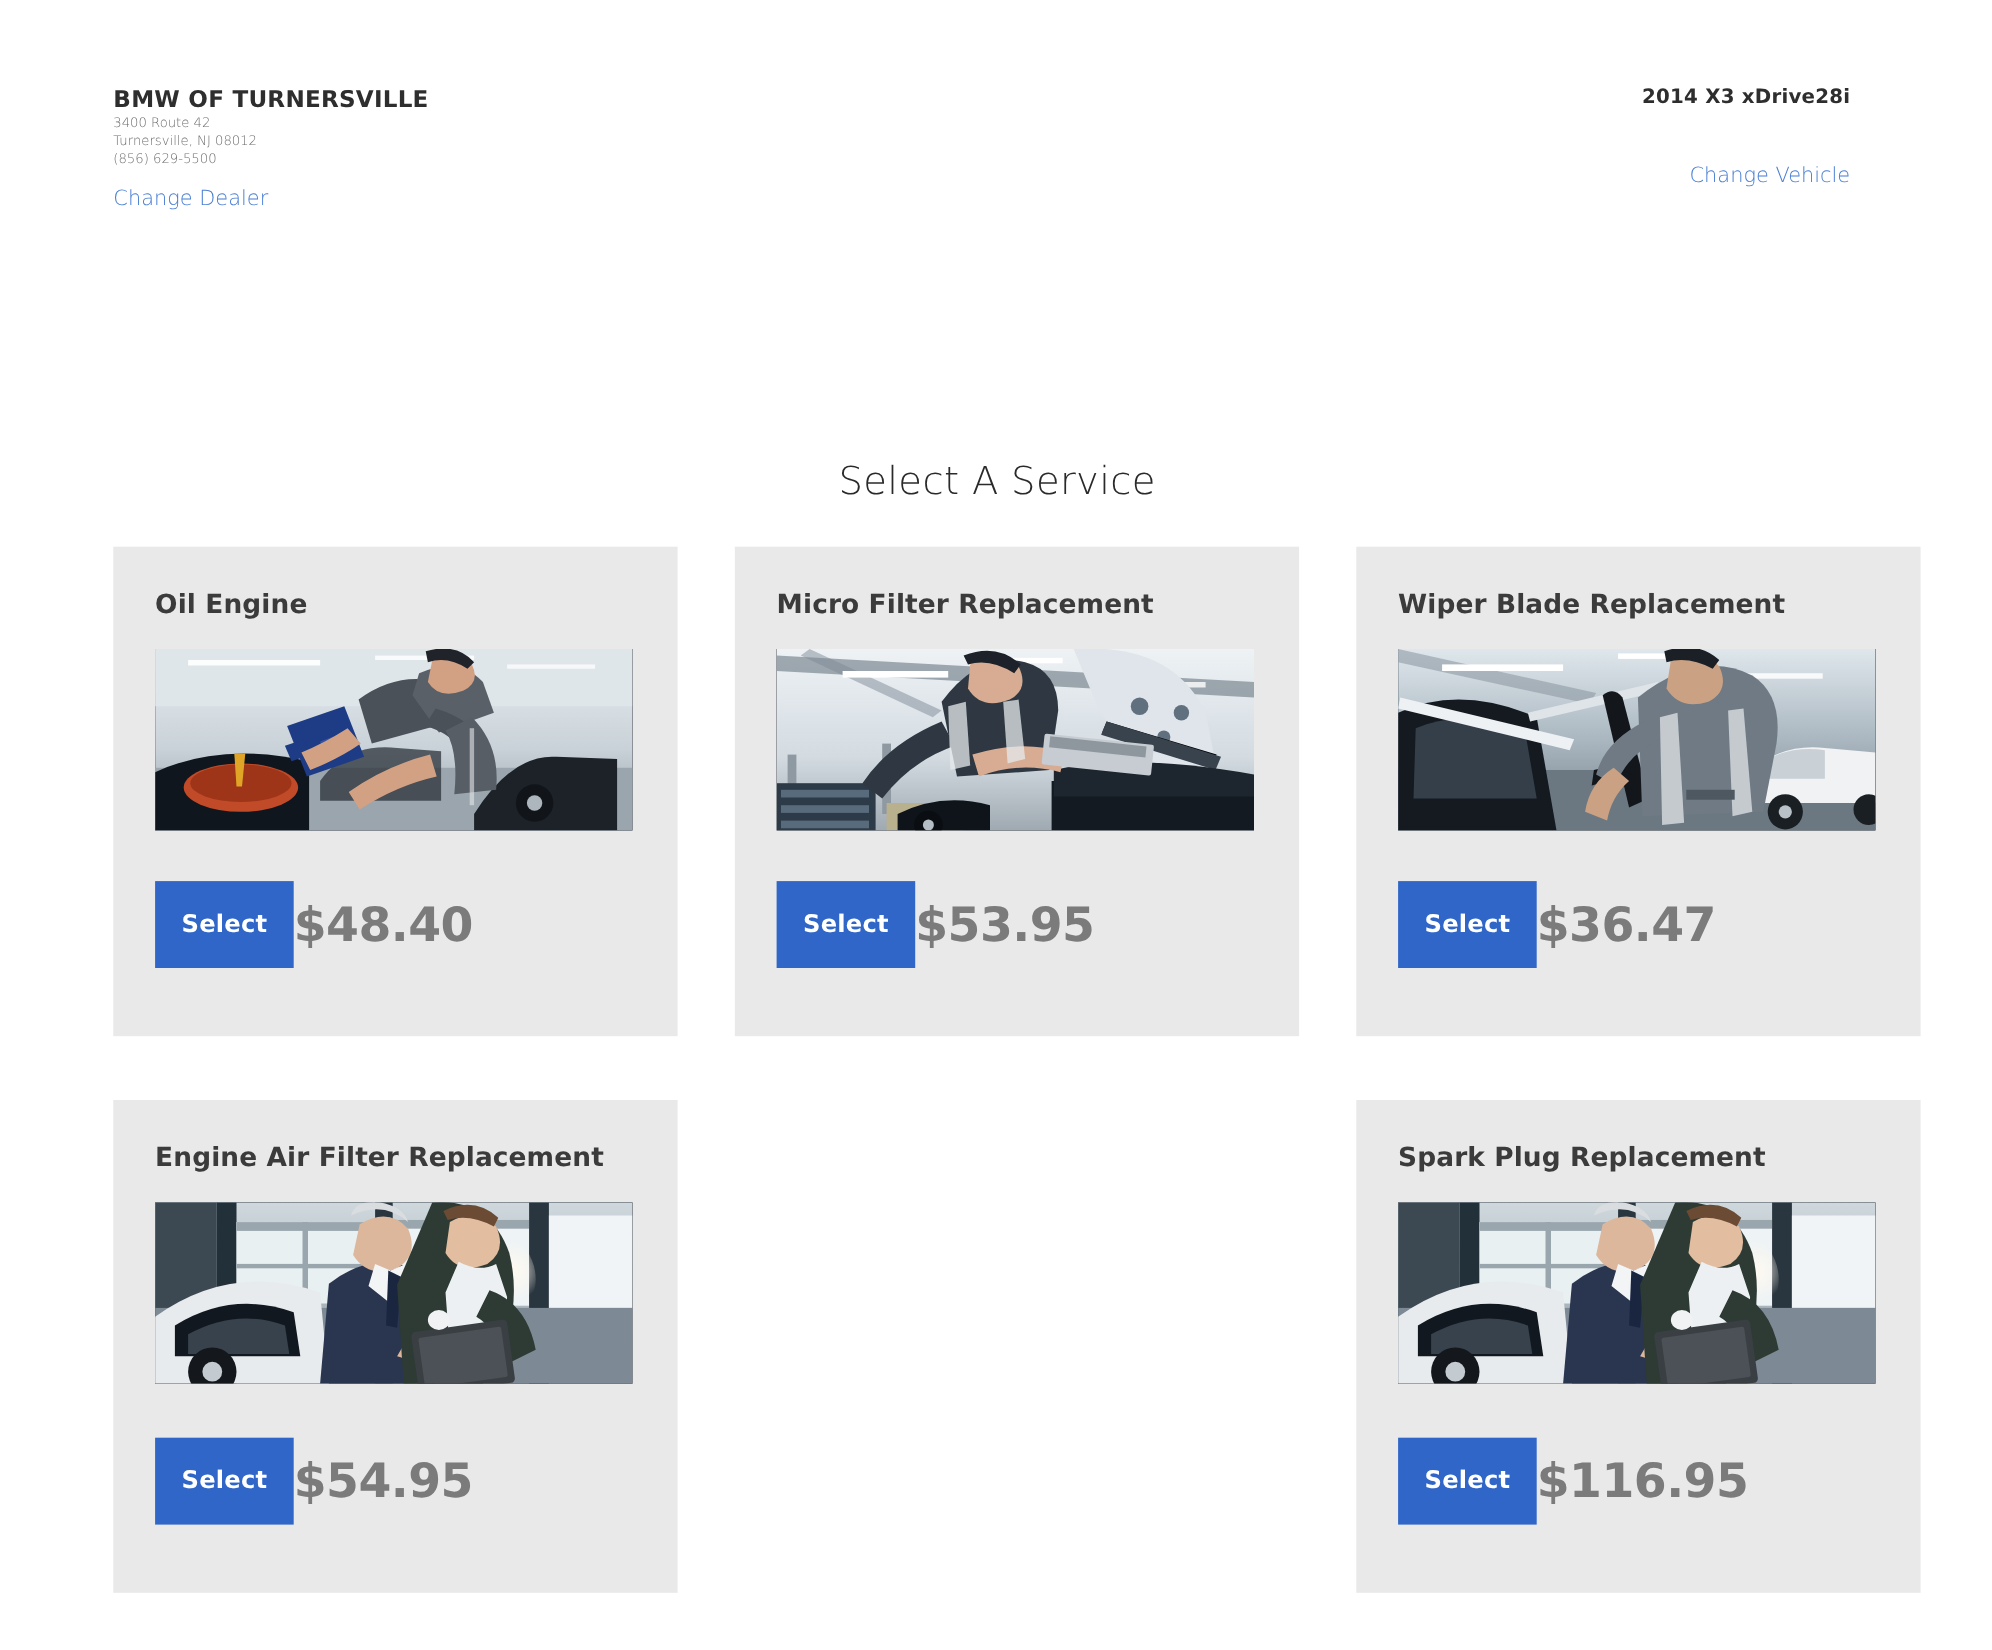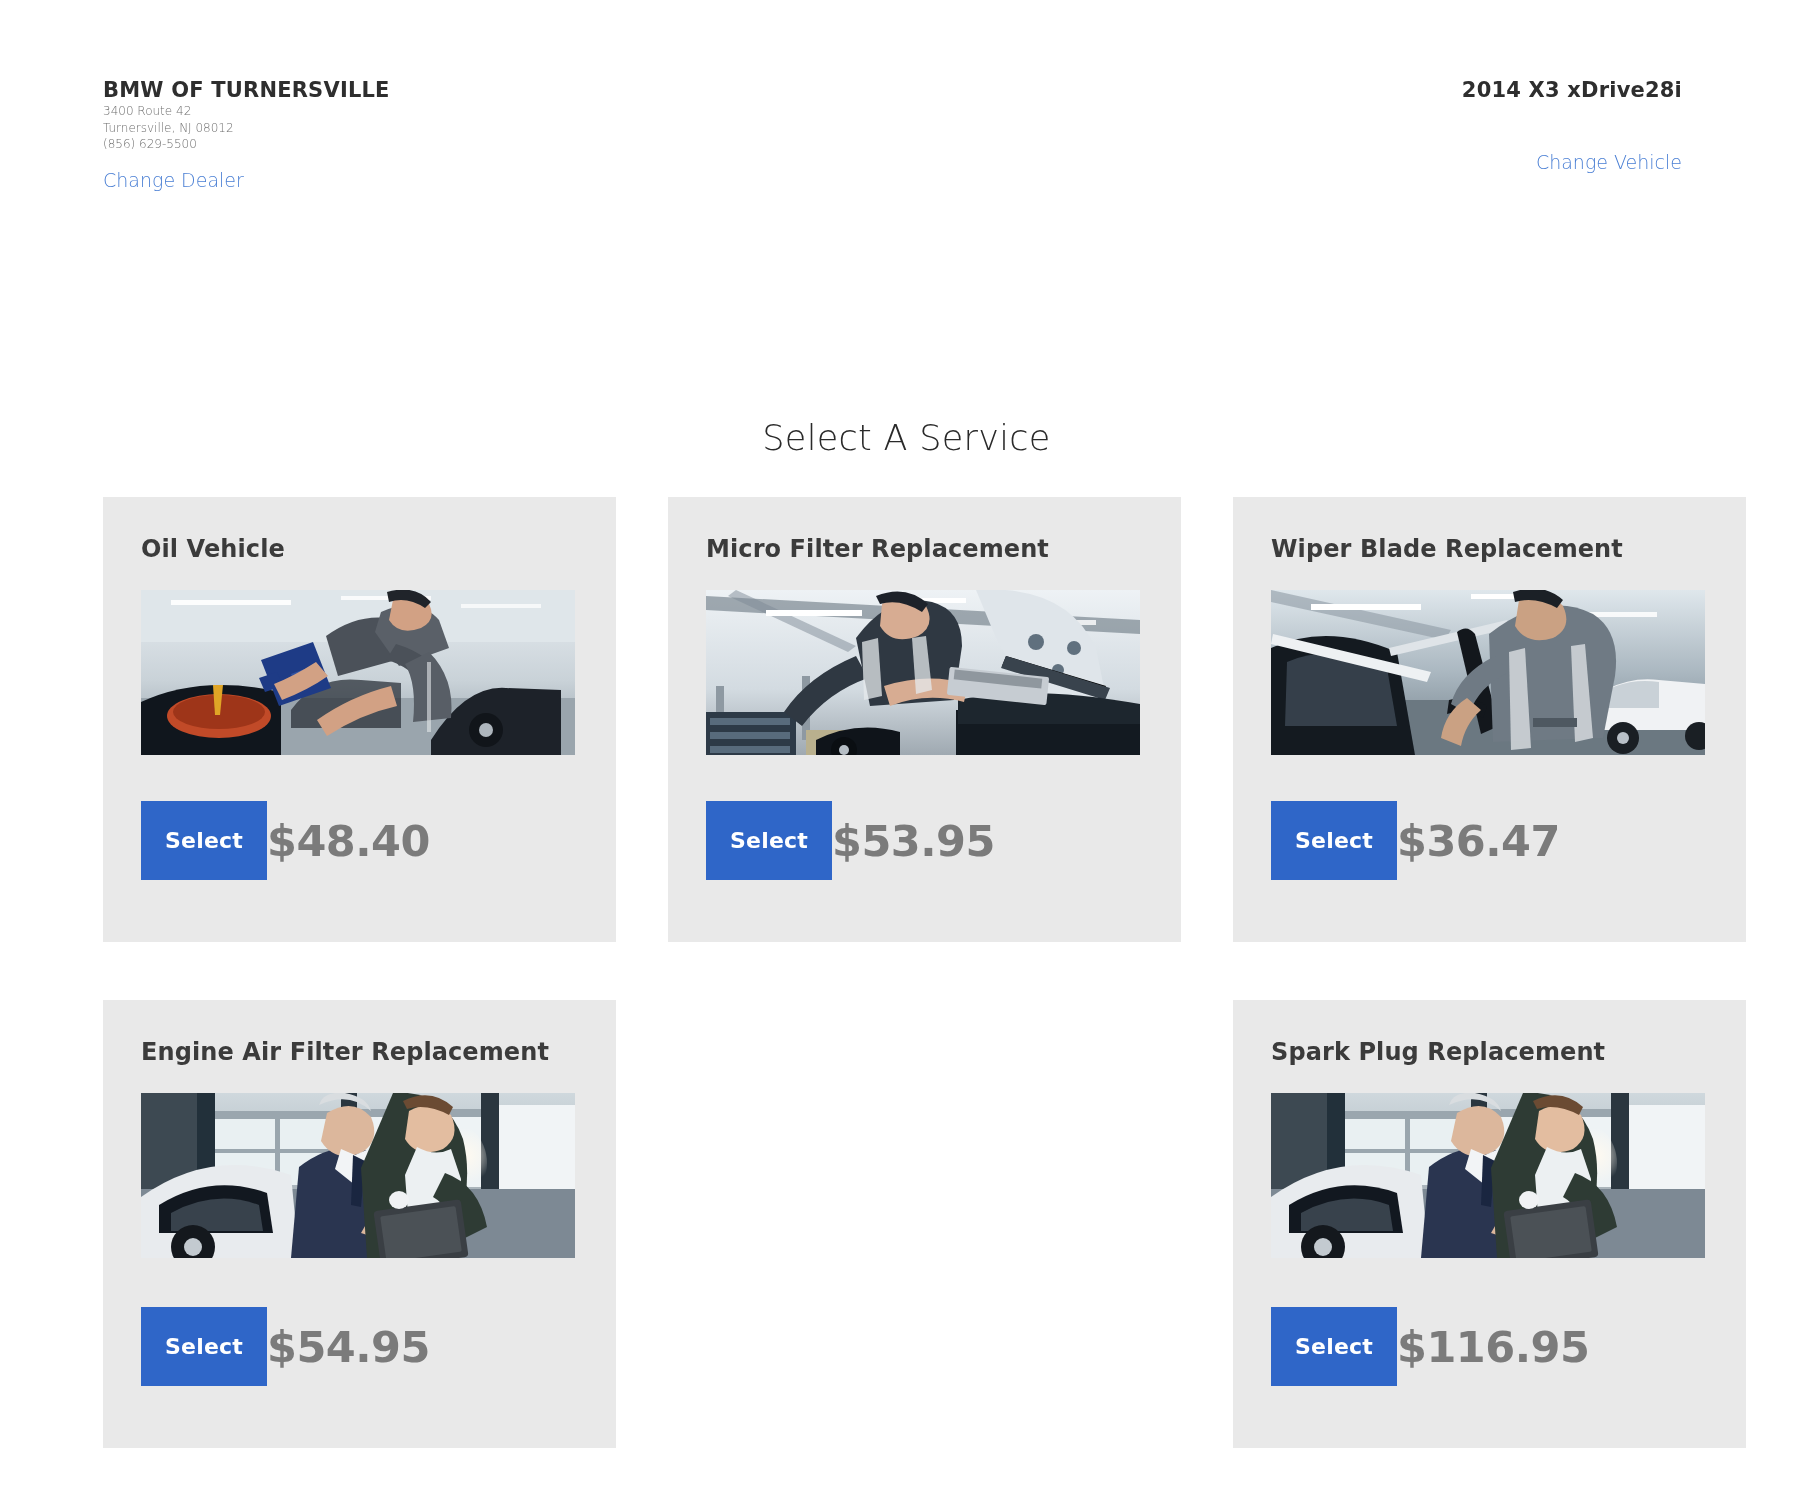--- a/index.html
+++ b/index.html
@@ -47,21 +47,21 @@
     display: inline-block;
     font-size: 19px;
     color: #4a7fd4;
     text-decoration: none;
     font-weight: 300;
     cursor: pointer;
   }
   .change-dealer { margin-top: 16px; }
 
   .vehicle-name {
-    font-size: 21px;
+    font-size: 18px;
     font-weight: bold;
     color: #2e2e2e;
     letter-spacing: 0.2px;
     white-space: nowrap;
   }
   .change-vehicle { margin-top: 49px; text-align: right; }
 
   
   .section-title {
     position: absolute;
@@ -172,21 +172,21 @@
       <a class="link change-vehicle" href="#">Change Vehicle</a>
     </div>
 
   </div>
 
   <div class="section-title">Select A Service</div>
 
   <div class="grid">
 
     <div class="card">
-      <div class="card-title">Oil Vehicle</div>
+      <div class="card-title">Oil Engine</div>
       <div class="card-image">
         <svg viewBox="0 0 434 165" preserveAspectRatio="none" aria-hidden="true">
           <defs>
             <linearGradient id="g1a" x1="0" y1="0" x2="0" y2="1">
               <stop offset="0" stop-color="#e9eef2"></stop>
                 <stop offset="0.55" stop-color="#c9d2d8"></stop>
                 <stop offset="1" stop-color="#8e9aa3"></stop>
             </linearGradient>
           </defs>
           <rect width="434" height="165" fill="url(#g1a)"></rect>

